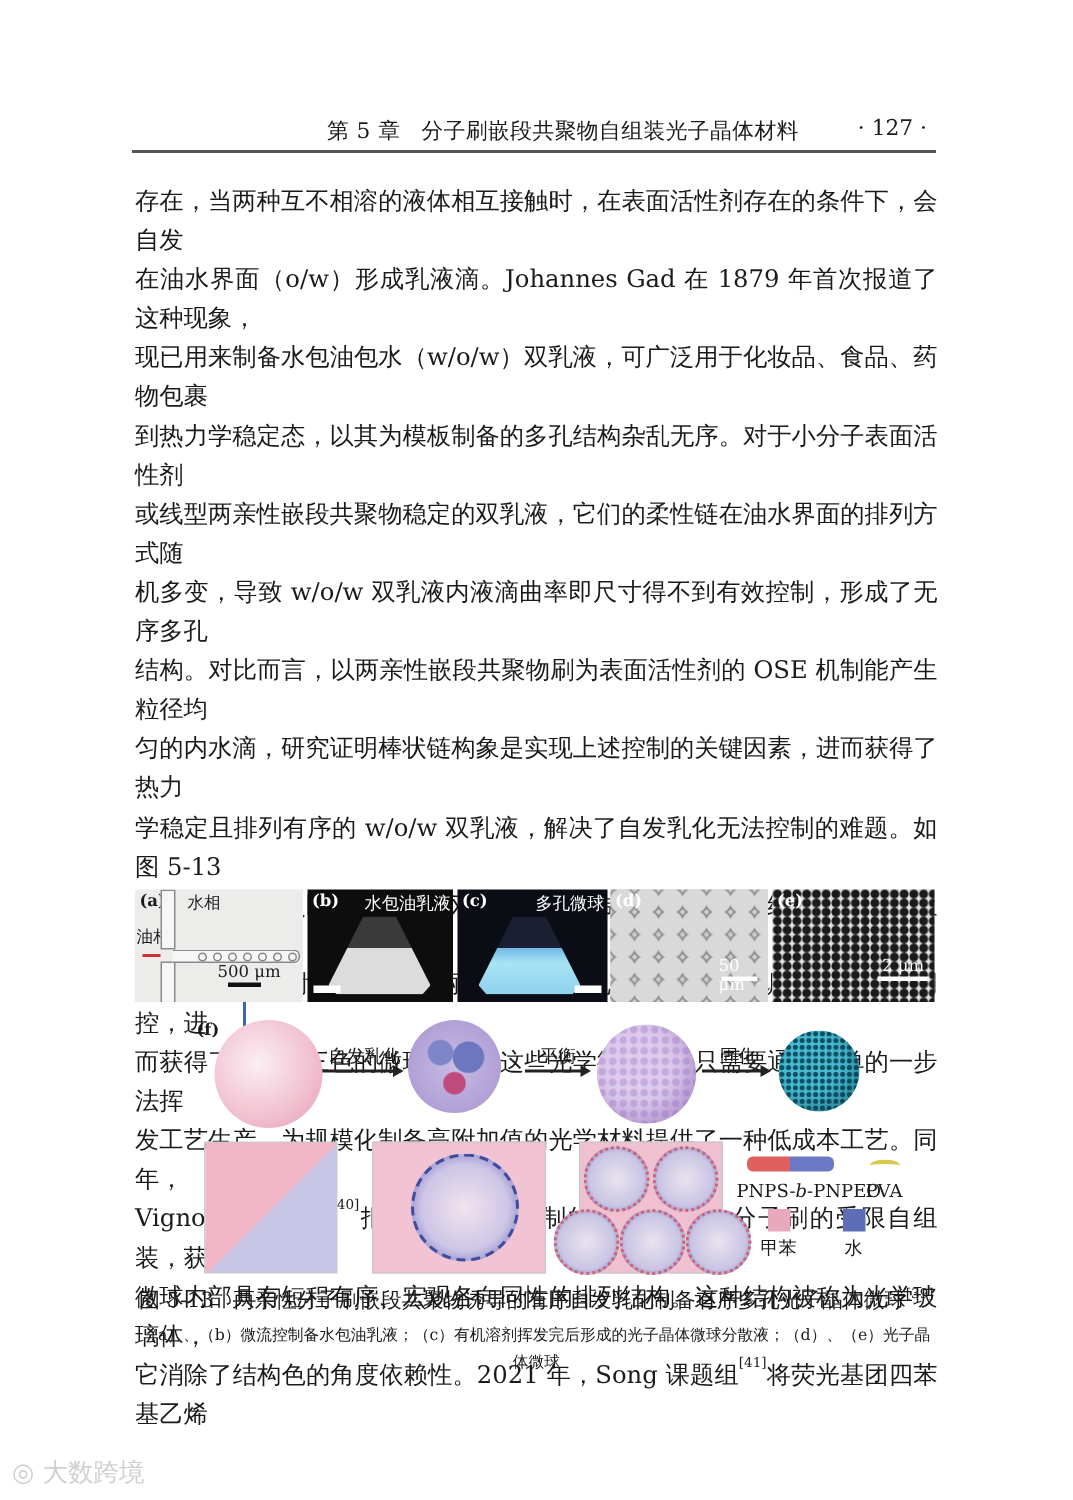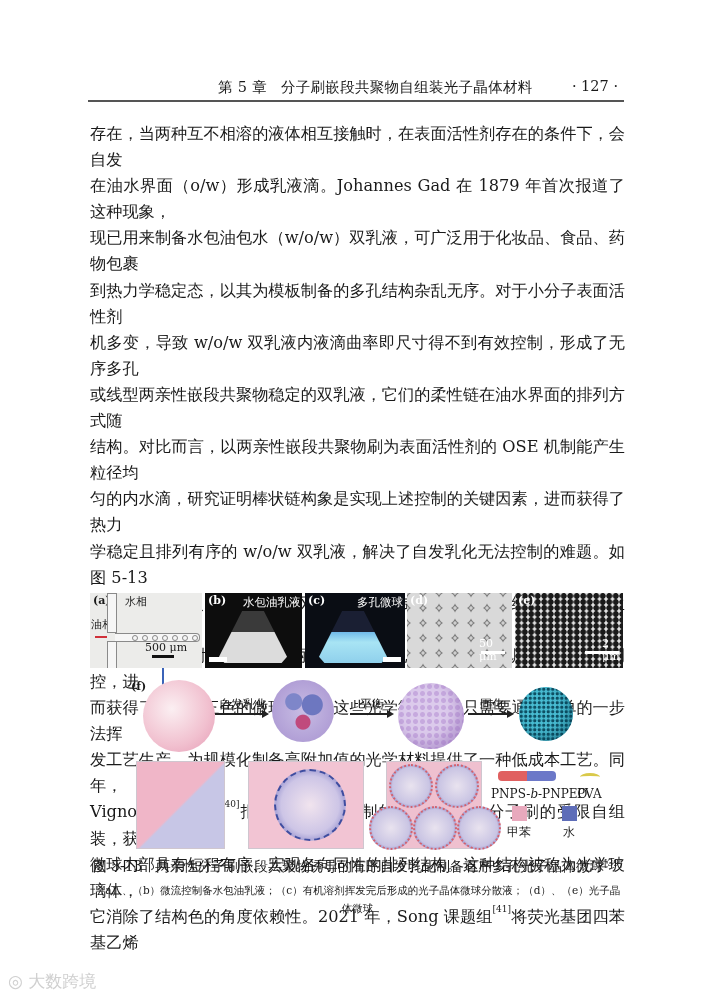--- a/index.html
+++ b/index.html
@@ -90,22 +90,22 @@
     <span class="ch">第 5 章</span><span>分子刷嵌段共聚物自组装光子晶体材料</span>
   </div>
   <div class="pg">· 127 ·</div>
 </div>
 
 <div class="body">
   <p>存在，当两种互不相溶的液体相互接触时，在表面活性剂存在的条件下，会自发</p>
   <p>在油水界面（o/w）形成乳液滴。Johannes Gad 在 1879 年首次报道了这种现象，</p>
   <p>现已用来制备水包油包水（w/o/w）双乳液，可广泛用于化妆品、食品、药物包裹</p>
   <p>到热力学稳定态，以其为模板制备的多孔结构杂乱无序。对于小分子表面活性剂</p>
+  <p>或线型两亲性嵌段共聚物稳定的双乳液，它们的柔性链在油水界面的排列方式随</p>
   <p>机多变，导致 w/o/w 双乳液内液滴曲率即尺寸得不到有效控制，形成了无序多孔</p>
-  <p>或线型两亲性嵌段共聚物稳定的双乳液，它们的柔性链在油水界面的排列方式随</p>
   <p>结构。对比而言，以两亲性嵌段共聚物刷为表面活性剂的 OSE 机制能产生粒径均</p>
   <p>匀的内水滴，研究证明棒状链构象是实现上述控制的关键因素，进而获得了热力</p>
   <p>学稳定且排列有序的 w/o/w 双乳液，解决了自发乳化无法控制的难题。如图 5-13</p>
   <p>所示，研究人员以有序结构的双乳液为模板制备了有序多孔结构微球，产生了强</p>
   <p>烈的布拉格反射，展现出靓丽的结构色。孔径大小可通过调节聚合度来调控，进</p>
   <p>而获得了红绿蓝三色的微球样品。这些光学微球材料只需要通过简单的一步法挥</p>
   <p>发工艺生产，为规模化制备高附加值的光学材料提供了一种低成本工艺。同年，</p>
   <p><span>Vignolini 课题组</span><sup>[40]</sup><span>报道了动力学控制的 PS-</span><i>b</i><span>-PEO 分子刷的受限自组装，获得的</span></p>
   <p>微球内部具有短程有序、宏观各向同性的排列结构。这种结构被称为光学玻璃体，</p>
   <p><span>它消除了结构色的角度依赖性。2021 年，Song 课题组</span><sup>[41]</sup><span>将荧光基团四苯基乙烯</span></p>
@@ -148,21 +148,21 @@
   </div>
 
   <div class="panel pd">
     <span class="plabel" style="color:#fff">(d)</span>
     <span class="stext" style="left:72px;top:44px;">50 μm</span>
     <div class="sbar" style="left:74px;top:58px;width:24px;"></div>
   </div>
 
   <div class="panel pe">
     <span class="plabel" style="color:#fff">(e)</span>
-    <span class="stext" style="left:87px;top:44px;">2 μm</span>
+    <span class="stext" style="left:73px;top:44px;">2 μm</span>
     <div class="sbar" style="left:70px;top:58px;width:34px;"></div>
   </div>
 
   <div class="vline"></div>
 
   <span class="flabel">(f)</span>
   <div class="sphere1"></div>
   <div class="parrow" style="left:215px;top:713px;width:52px;"></div>
   <span class="plab" style="left:219px;top:696px;">自发乳化</span>
   <div class="sphere2"></div>

